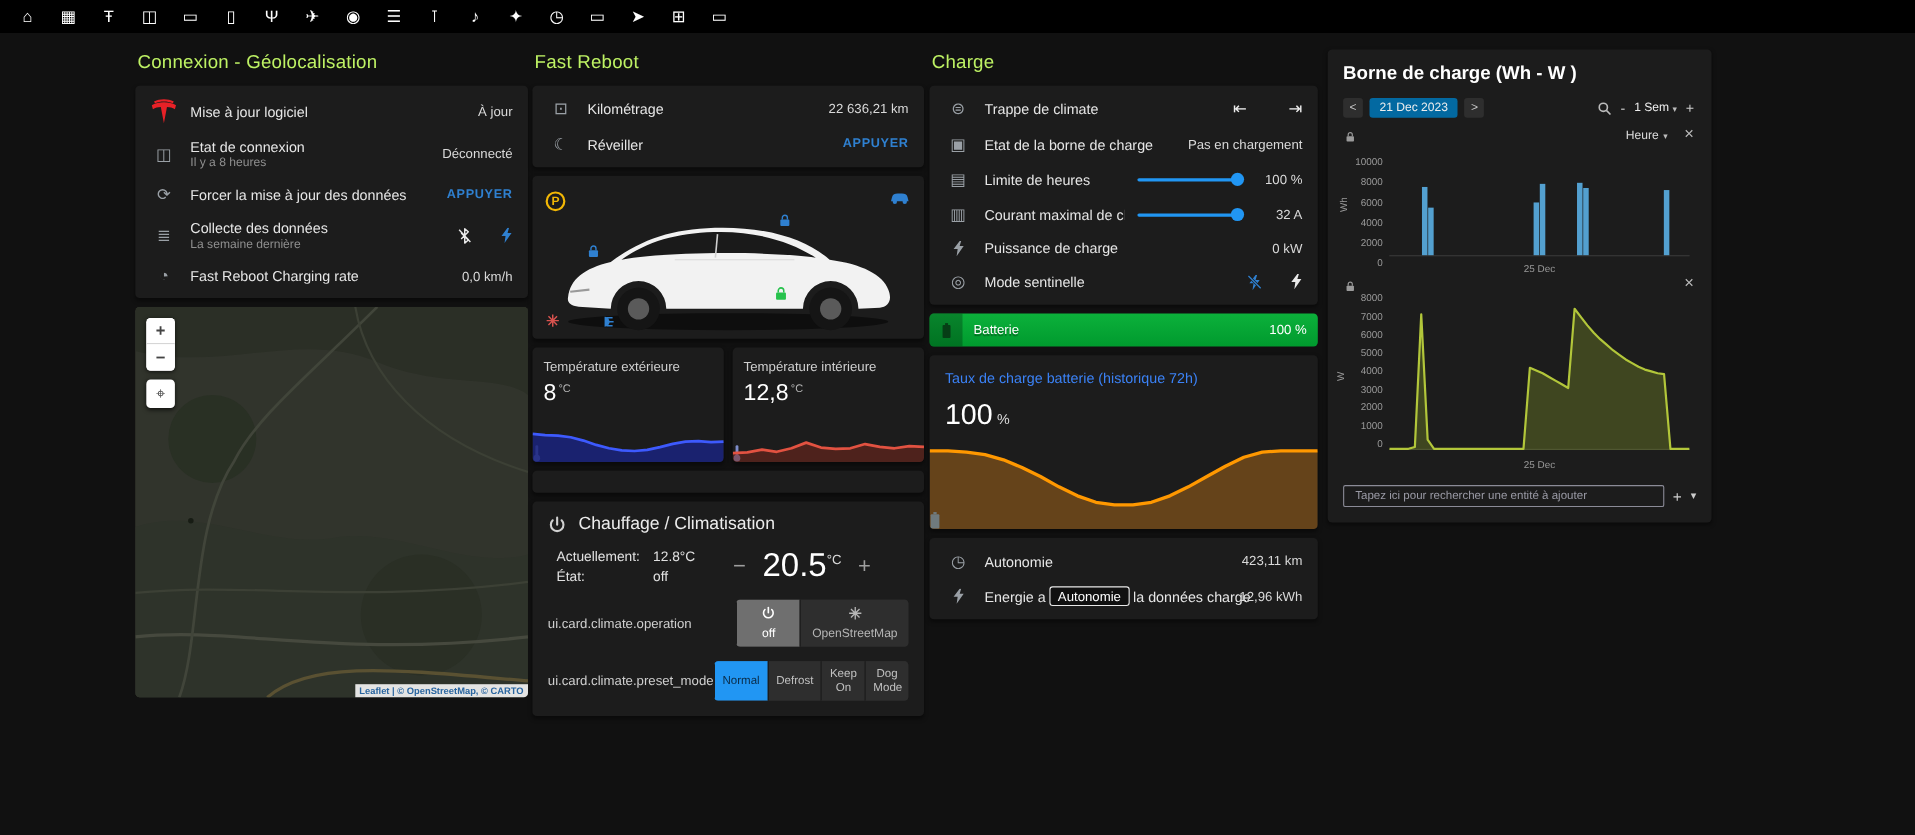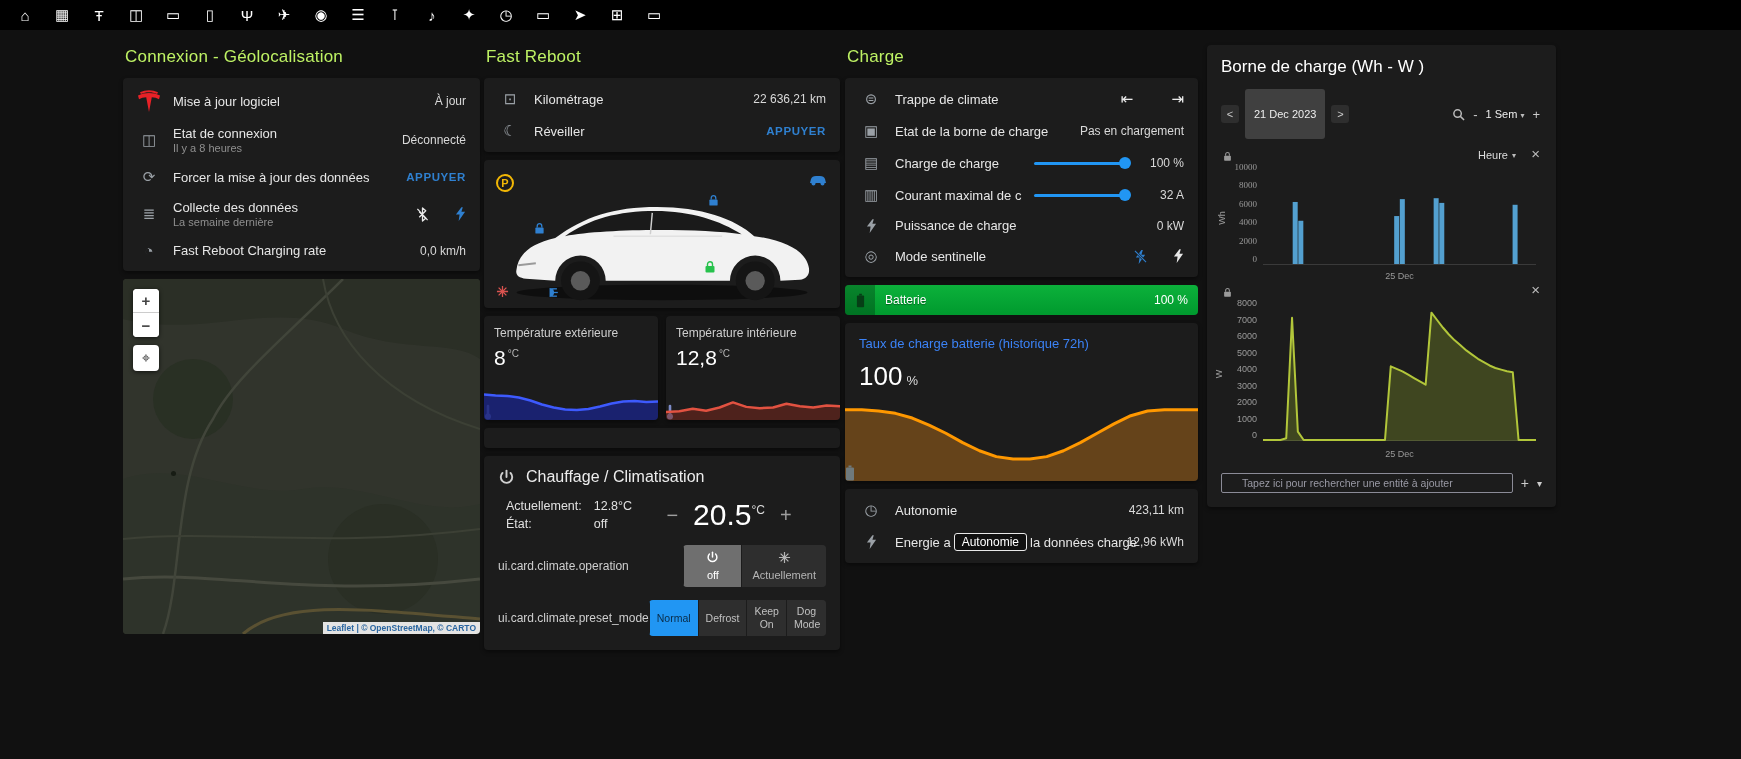--- a/index.html
+++ b/index.html
@@ -118,52 +118,52 @@
   .hval .u { font-size:13px; color:#ddd; margin-left:4px; }
   .hist svg { position:absolute; left:0; bottom:0; display:block; }
 
   .energy { font-size:13px; color:#e6e6e6; display:flex; align-items:center; white-space:nowrap; overflow:visible; }
   .tooltip { border:1px solid #e8e8e8; border-radius:3px; background:#101010; padding:1px 7px;
     margin:0 3px; font-size:12px; color:#fff; }
 
   
   .panel { background:#1c1c1c; border-radius:4px; margin-top:15px; padding:12px 14px 14px;
     box-shadow:0 2px 4px rgba(0,0,0,.45); }
-  .ptitle { font-size:17px; color:#fff; font-weight:400; }
+  .ptitle { font-size:17px; color:#fff; font-weight:700; }
   .pnav { display:flex; align-items:center; gap:6px; margin-top:12px; }
   .nbtn { background:#2e2e2e; border:0; color:#ccc; font-size:11px; width:18px; height:18px;
     border-radius:3px; cursor:pointer; }
-  .ndate { background:#404040; border-radius:3px; color:#eee; font-size:11px; padding:19px 9px; cursor:pointer; }
+  .ndate { background:#0369a1; border-radius:3px; color:#eee; font-size:11px; padding:3px 9px; cursor:pointer; }
   .psp { flex:1; }
   .pzoom { color:#bbb; display:flex; cursor:pointer; }
   .ptool { color:#ccc; font-size:13px; background:none; border:0; cursor:pointer; padding:0 2px; }
   .prange { color:#eee; font-size:11px; display:flex; align-items:flex-end; gap:3px; cursor:pointer; }
   .caret { font-size:8px; color:#bbb; }
 
   .hchart { position:relative; }
   #ch1 { height:134px; margin-top:10px; }
   #ch2 { height:176px; margin-top:2px; }
   .lockic { position:absolute; left:2px; top:2px; color:#9a9a9a; display:flex; cursor:pointer; }
   .csel { position:absolute; right:26px; top:0; color:#ddd; font-size:11px; display:flex; gap:4px;
     align-items:center; cursor:pointer; }
   .cclose { position:absolute; right:2px; top:-4px; color:#bbb; font-size:15px; cursor:pointer; background:none; border:0; }
   .yticks { position:absolute; left:0; width:36px; display:flex; flex-direction:column;
     justify-content:space-between; align-items:flex-end; font-size:9px; color:#9a9a9a; }
-  #ch1 .yticks { top:13px; height:102px;font-family:Liberation Serif, serif; }
+  #ch1 .yticks { top:25px; height:102px; }
   #ch2 .yticks { top:13px; height:142px; }
   .ylab { position:absolute; left:-6px; top:48%; transform:rotate(-90deg); font-size:9px; color:#9a9a9a; }
   .plot { position:absolute; left:42px; right:6px; border-bottom:1px solid #3a3a3a; }
   #ch1 .plot { top:18px; height:98px; }
   #ch2 .plot { top:18px; height:138px; }
   .plot svg { display:block; }
   .xlab { position:absolute; left:42px; right:6px; bottom:2px; text-align:center; font-size:9px; color:#9a9a9a; }
 
   .srch { display:flex; align-items:center; gap:8px; margin-top:12px; }
   .srch input { flex:1; background:transparent; border:1px solid #8b8b97; border-radius:2px;
-    height:20px; color:#ddd; font-size:10.5px; padding:0 20px; outline:none;
+    height:20px; color:#ddd; font-size:10.5px; padding:0 10px; outline:none;
     font-family:"Liberation Sans",sans-serif; }
   .srch input::placeholder { color:#9a9aa5; }
   .addbtn { background:none; border:0; color:#ccc; font-size:14px; cursor:pointer; }
 </style>
 </head>
 <body>
 
 <nav class="topbar">
   <span class="ni">⌂</span>
   <span class="ni">▦</span>
@@ -421,21 +421,21 @@
                 </svg>
             </span>
             <span>off</span>
           </button>
           <button class="vbtn">
             <span class="bico">
               <svg viewBox="0 0 14 14" width="13" height="13">
                   <path d="M7 1v12M1 7h12M2.8 2.8l8.4 8.4M11.2 2.8l-8.4 8.4" stroke="currentColor" stroke-width="1.3"></path>
                 </svg>
             </span>
-            <span>Actuellement</span>
+            <span>OpenStreetMap</span>
           </button>
         </div>
       </div>
       <div class="crow">
         <span class="clab">ui.card.climate.preset_mode</span>
         <div class="bgroup">
           <button class="pbtn normal">Normal</button>
           <button class="pbtn">Defrost</button>
           <button class="pbtn small">Keep On</button>
           <button class="pbtn small">Dog Mode</button>
@@ -460,21 +460,21 @@
       <div class="row">
         <span class="ricon">▣</span>
         <div class="rmain">
             <div class="rlabel">Etat de la borne de charge</div>
           </div>
         <div class="rval">Pas en chargement</div>
       </div>
       <div class="row">
         <span class="ricon">▤</span>
         <div class="rmain">
-            <div class="rlabel">Charge de charge</div>
+            <div class="rlabel">Limite de heures</div>
           </div>
         <div class="slider">
             <span class="th"></span>
           </div>
         <div class="rval num">100 %</div>
       </div>
       <div class="row">
         <span class="ricon">▥</span>
         <div class="rmain">
             <div class="rlabel">Courant maximal de charge</div>

